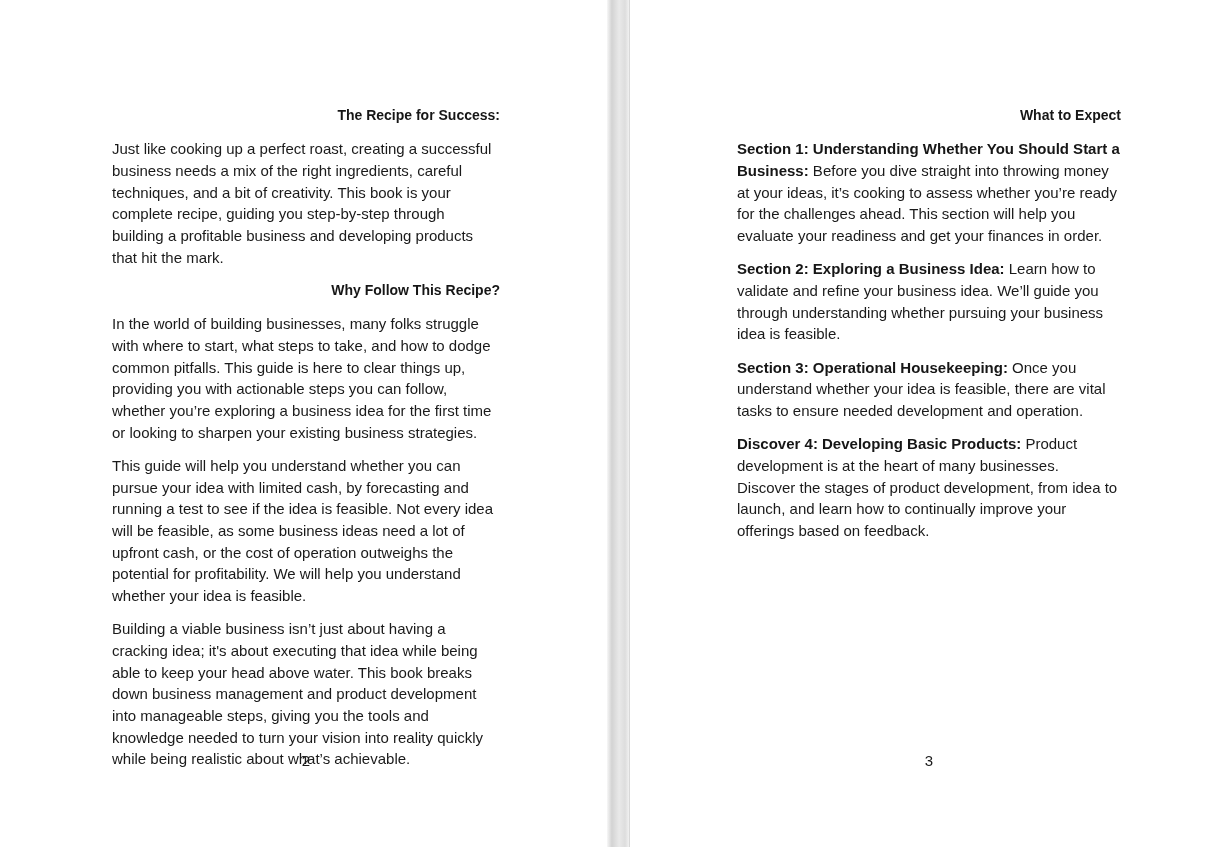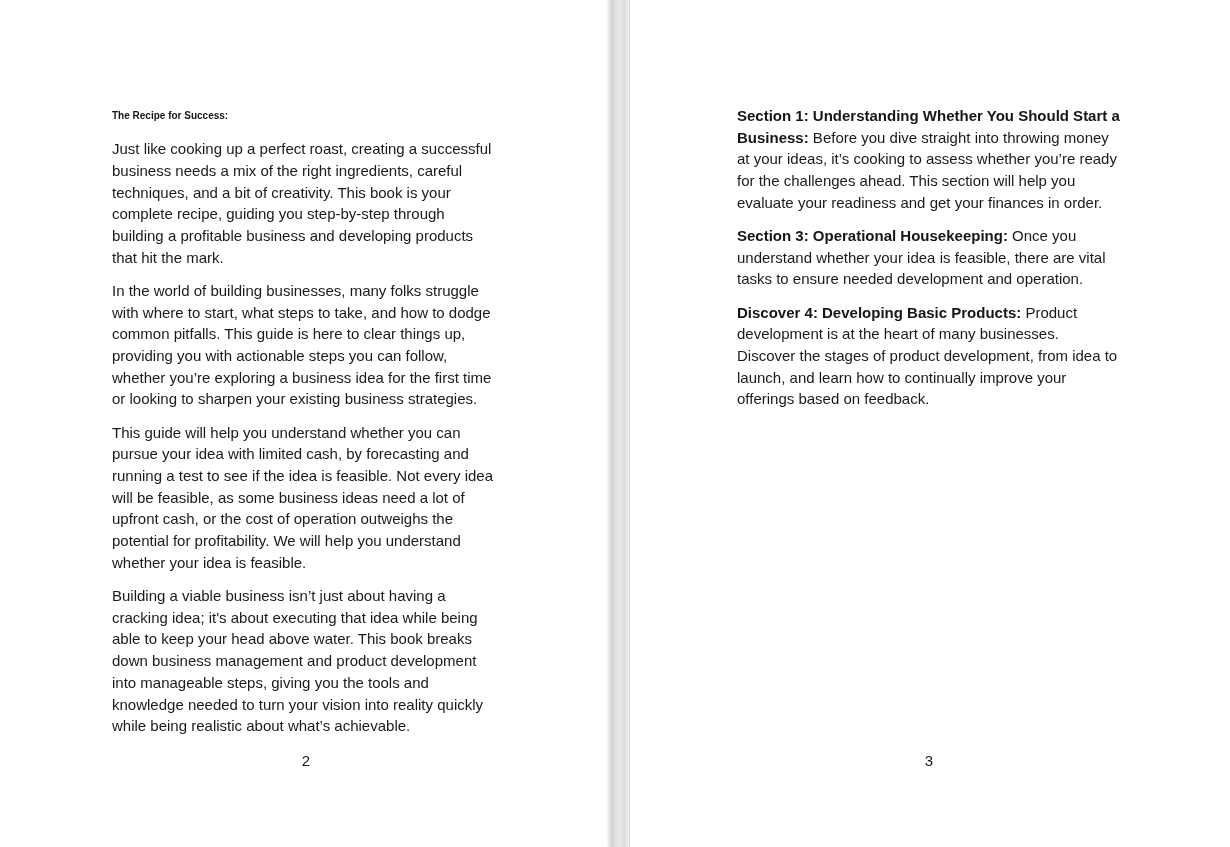--- a/index.html
+++ b/index.html
@@ -41,24 +41,25 @@
   .text-col {
     position: absolute;
     top: 105px;
     font-size: 15px;
     line-height: 21.7px;
   }
   .page-left  .text-col { left: 112px; width: 388px; }
   .page-right .text-col { left: 107px; width: 384px; }
   .text-col h3 {
     margin: 0 0 11.5px 0;
-    font-size: 10px;
+    font-size: 14px;
     line-height: 21.7px;
     font-weight: bold;
     color: #161616;
+    text-align: right;
   }
   .text-col p {
     margin: 0 0 11.5px 0;
   }
   .text-col p strong { font-weight: bold; color: #161616; }
   .page-num {
     position: absolute;
     top: 750px;
     font-size: 15px;
     line-height: 21px;
@@ -69,31 +70,34 @@
 </style>
 </head>
 <body>
 
 <div class="spread">
 
   <div class="page page-left">
     <div class="text-col">
       <h3>The Recipe for Success:</h3>
       <p>Just like cooking up a perfect roast, creating a successful business needs a mix of the right ingredients, careful techniques, and a bit of creativity. This book is your complete recipe, guiding you step-by-step through building a profitable business and developing products that hit the mark.</p>
+      <h3>Why Follow This Recipe?</h3>
       <p>In the world of building businesses, many folks struggle with where to start, what steps to take, and how to dodge common pitfalls. This guide is here to clear things up, providing you with actionable steps you can follow, whether you’re exploring a business idea for the first time or looking to sharpen your existing business strategies.</p>
       <p>This guide will help you understand whether you can pursue your idea with limited cash, by forecasting and running a test to see if the idea is feasible. Not every idea will be feasible, as some business ideas need a lot of upfront cash, or the cost of operation outweighs the potential for profitability. We will help you understand whether your idea is feasible.</p>
       <p>Building a viable business isn’t just about having a cracking idea; it's about executing that idea while being able to keep your head above water. This book breaks down business management and product development into manageable steps, giving you the tools and knowledge needed to turn your vision into reality quickly while being realistic about what’s achievable.</p>
     </div>
     <div class="page-num">2</div>
   </div>
 
   <div class="gutter"></div>
 
   <div class="page page-right">
     <div class="text-col">
+      <h3>What to Expect</h3>
       <p><strong>Section 1: Understanding Whether You Should Start a Business:</strong><span> Before you dive straight into throwing money at your ideas, it’s cooking to assess whether you’re ready for the challenges ahead. This section will help you evaluate your readiness and get your finances in order.</span></p>
+      <p><strong>Section 2: Exploring a Business Idea:</strong><span> Learn how to validate and refine your business idea. We’ll guide you through understanding whether pursuing your business idea is feasible.</span></p>
       <p><strong>Section 3: Operational Housekeeping:</strong><span> Once you understand whether your idea is feasible, there are vital tasks to ensure needed development and operation.</span></p>
       <p><strong>Discover 4: Developing Basic Products:</strong><span> Product development is at the heart of many businesses. Discover the stages of product development, from idea to launch, and learn how to continually improve your offerings based on feedback.</span></p>
     </div>
     <div class="page-num">3</div>
   </div>
 
 </div>
 
 </body></html>

